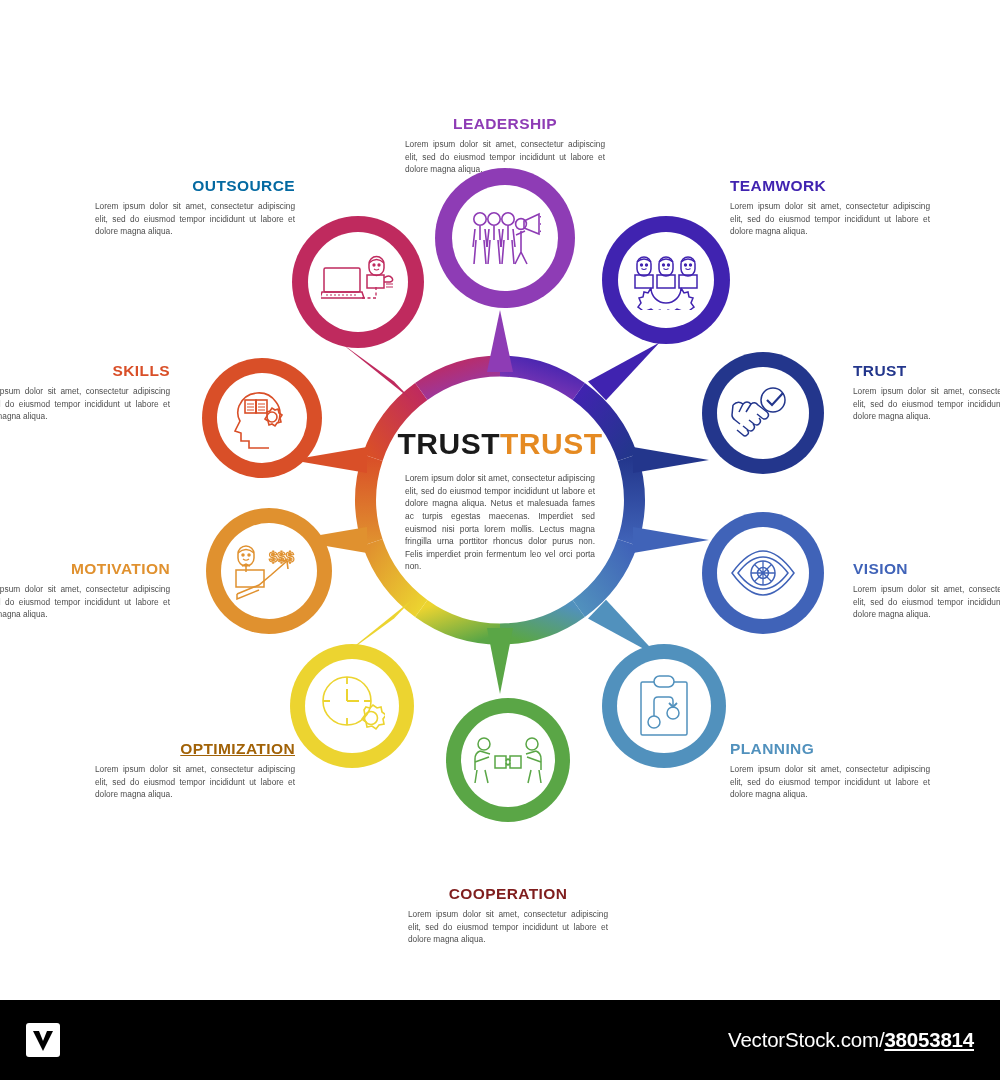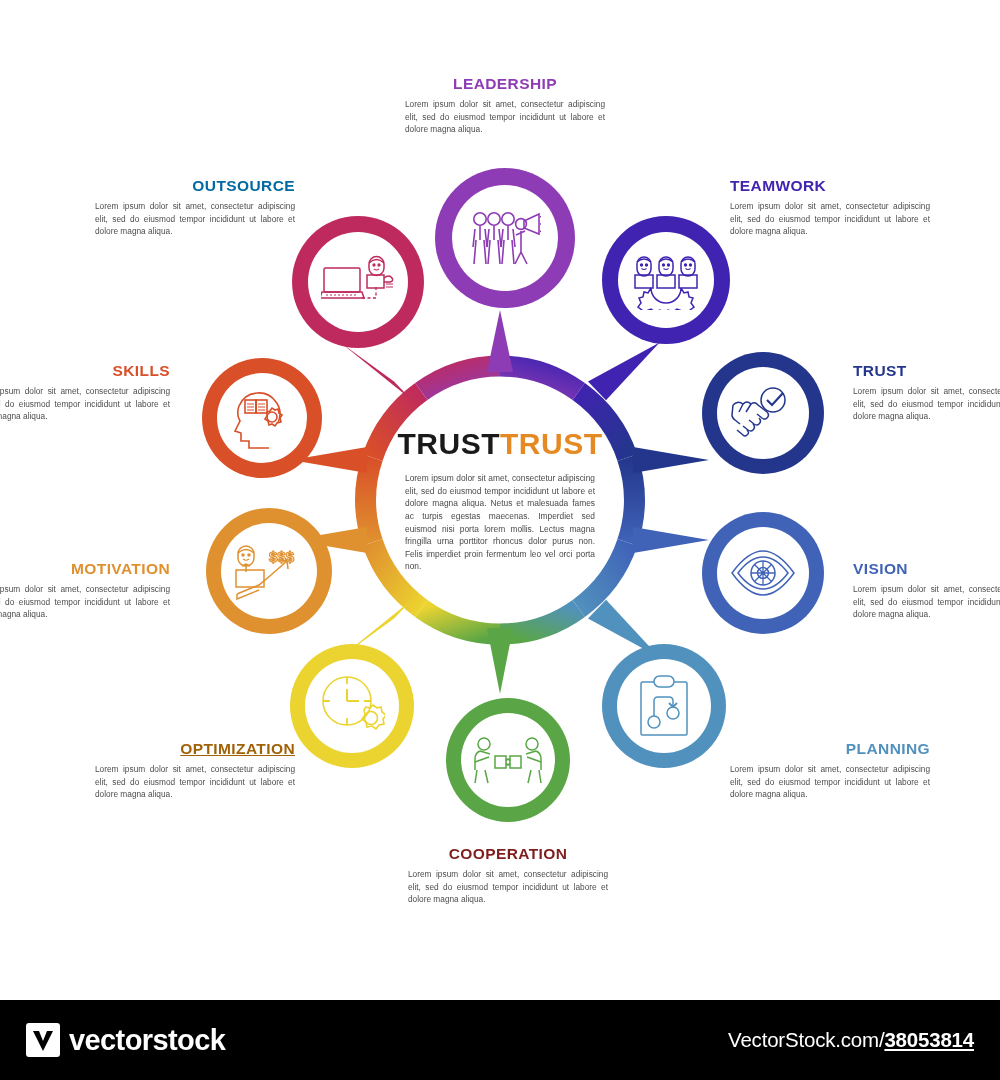--- a/index.html
+++ b/index.html
@@ -50,21 +50,21 @@
   .txt h3 {
     font-size: 15.5px; font-weight: bold; letter-spacing: 0.4px;
     margin-bottom: 5px; text-transform: uppercase;
   }
   .txt p {
     font-size: 8.3px; line-height: 1.52; color: #4d4d4d; text-align: justify;
   }
   .txt.right { text-align: left; }
   .txt.left { text-align: right; }
   .txt.left p { text-align: justify; }
-  .txt.center { text-align: center; }
+  .txt.center { text-align: center; margin-top: 40px; }
   .txt.center p { text-align: justify; }
 
   
   .footer {
     position: absolute; left: 0; top: 1000px;
     width: 1000px; height: 80px;
     background: #000000;
     display: flex; align-items: center; justify-content: space-between;
     padding: 0 26px;
   }
@@ -358,21 +358,21 @@
     <h3 style="color:#23368c;">TRUST</h3>
     <p>Lorem ipsum dolor sit amet, consectetur adipiscing elit, sed do eiusmod tempor incididunt ut labore et dolore magna aliqua.</p>
   </div>
 
   <div class="txt right" style="left:853px; top:560px; width:200px;">
     <h3 style="color:#4063b8;">VISION</h3>
     <p>Lorem ipsum dolor sit amet, consectetur adipiscing elit, sed do eiusmod tempor incididunt ut labore et dolore magna aliqua.</p>
   </div>
 
   <div class="txt right" style="left:730px; top:740px; width:200px;">
-    <h3 style="color:#5191bd;text-align:right;">PLANNING</h3>
+    <h3 style="color:#5191bd;">PLANNING</h3>
     <p>Lorem ipsum dolor sit amet, consectetur adipiscing elit, sed do eiusmod tempor incididunt ut labore et dolore magna aliqua.</p>
   </div>
 
   <div class="txt center" style="left:408px; top:845px; width:200px;">
     <h3 style="color:#7f1d1d;">COOPERATION</h3>
     <p>Lorem ipsum dolor sit amet, consectetur adipiscing elit, sed do eiusmod tempor incididunt ut labore et dolore magna aliqua.</p>
   </div>
 
   <div class="txt left" style="left:95px; top:740px; width:200px;">
     <h3 style="color:#a16207;text-decoration:underline;">OPTIMIZATION</h3>
@@ -397,18 +397,17 @@
 </div>
 
 <div class="footer">
   <div class="brand">
     <div class="brand-mark">
       <svg width="34" height="34" viewBox="0 0 34 34">
         <rect x="0" y="0" width="34" height="34" rx="3" fill="#ffffff"></rect>
         <polygon points="7,8 17,28 27,8 21,8 17,18 13,8" fill="#000000"></polygon>
       </svg>
     </div>
-    <div class="brand-text">vectorstock</div>
   </div>
   <div class="footer-right">
     <span>VectorStock.com/</span><span class="num">38053814</span>
   </div>
 </div>
 
 </body></html>

